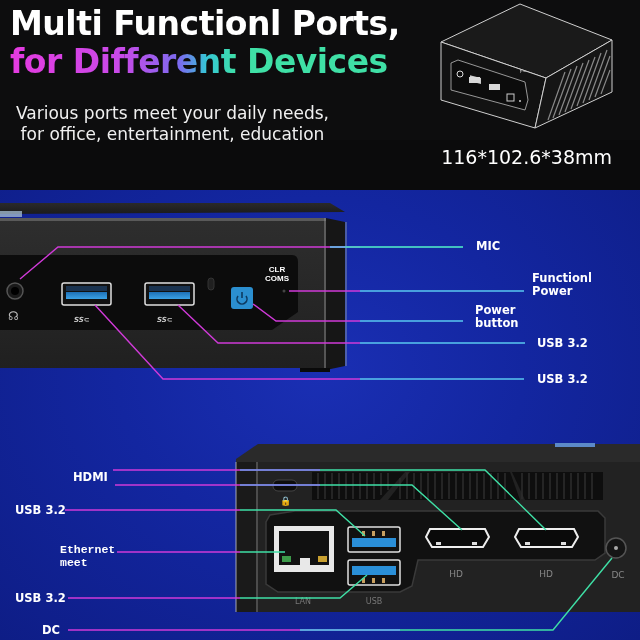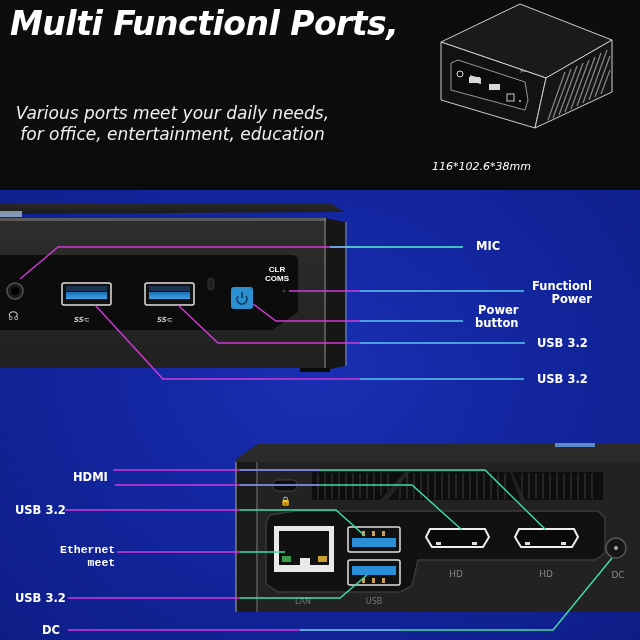--- a/index.html
+++ b/index.html
@@ -1,40 +1,41 @@
 <!DOCTYPE html>
 <html><head>
 <meta charset="utf-8">
 <style>
   * { box-sizing: border-box; margin: 0; padding: 0; }
   html, body { width: 640px; height: 640px; overflow: hidden; background: #0b0b0c; }
   body { font-family: "DejaVu Sans", "Liberation Sans", sans-serif; position: relative; }
 
-  .top { position: absolute; left: 0; top: 0; width: 640px; height: 140px; background: #0d0d0e; font-style: italic; }
+  .top { position: absolute; left: 0; top: 0; width: 640px; height: 140px; background: #0d0d0e; }
   .title1 { position: absolute; left: 10px; top: 4px; font-size: 33px; font-weight: bold; color: #fff; letter-spacing: -0.5px; white-space: nowrap; }
   .title2 { position: absolute; left: 10px; top: 42px; font-size: 33px; font-weight: bold; letter-spacing: -0.5px; white-space: nowrap;
             background: linear-gradient(90deg, #e53be0 0%, #c74ae8 30%, #7a6cf0 45%, #35c6d6 52%, #3fe0a6 60%, #3fe0a6 100%);
             -webkit-background-clip: text; background-clip: text; color: transparent; }
   .sub { position: absolute; left: 0; width: 345px; text-align: center; font-size: 17px; color: #f0f0f0; }
   .sub1 { top: 103px; }
   .sub2 { top: 124px; }
-  .dims { position: absolute; left: 432px; top: 160px; width: 180px; text-align: left; font-size: 11px; color: #fff; }
+  .dims { position: absolute; left: 432px; top: 146px; width: 180px; text-align: right; font-size: 19px; color: #fff; }
 
   .blue { position: absolute; left: 0; top: 190px; width: 640px; height: 450px;
           background: radial-gradient(ellipse at 50% 40%, #1a2fb4 0%, #1326a0 45%, #0e1d86 100%); }
 
-  .label { position: absolute; color: #fff; font-size: 11.5px; font-weight: bold; text-align: right; line-height: 13px; white-space: nowrap; }
+  .label { position: absolute; color: #fff; font-size: 11.5px; font-weight: bold; text-align: left; line-height: 13px; white-space: nowrap; }
 
   svg { position: absolute; left: 0; top: 0; }
 </style>
 </head>
 <body>
 
 <div class="top">
   <div class="title1">Multi Functionl Ports,</div>
+  <div class="title2">for Different Devices</div>
   <div class="sub sub1">Various ports meet your daily needs,</div>
   <div class="sub sub2">for office, entertainment, education</div>
 
   <svg width="640" height="190">
     <g fill="none" stroke="#cfcfcf" stroke-width="1">
 
       <path d="M441 42 L520 4 L612 40 L546 78 Z" fill="#1a1a1a"></path>
 
       <path d="M441 42 L441 100 L535 128 L546 78 Z" fill="#121212"></path>
 
@@ -136,21 +137,21 @@
 
     <polyline points="178,305 218,343 360,343" stroke="#d03ad8"></polyline>
     <line x1="360" y1="343" x2="525" y2="343" stroke="#5ac8f0"></line>
 
     <polyline points="95,305 163,379 360,379" stroke="#d03ad8"></polyline>
     <line x1="360" y1="379" x2="524" y2="379" stroke="#5ac8f0"></line>
   </g>
 </svg>
 
 <div class="label" style="left:476px; top:240px;">MIC</div>
-<div class="label" style="left:532px; top:280px;">
+<div class="label" style="left:532px; top:272px;">
   <div>Functionl</div>
   <div>Power</div>
 </div>
 <div class="label" style="left:475px; top:304px;">
   <div>Power</div>
   <div>button</div>
 </div>
 <div class="label" style="left:537px; top:337px;">USB 3.2</div>
 <div class="label" style="left:537px; top:373px;">USB 3.2</div>
 

